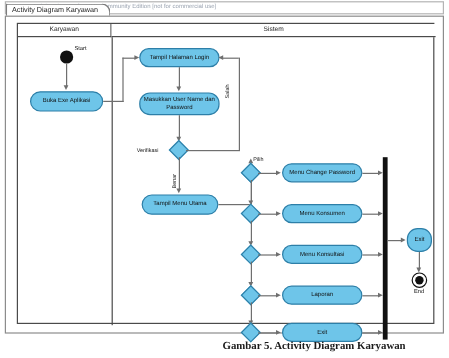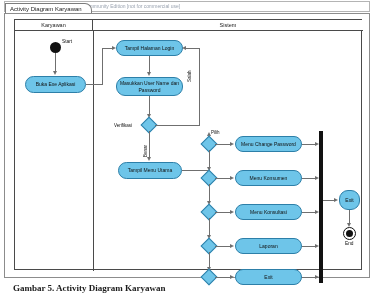--- a/index.html
+++ b/index.html
@@ -193,28 +193,27 @@
     white-space: nowrap;
     line-height: 5px;
   }
 
   
   .caption {
     position: absolute;
     left: 0;
     top: 283px;
     width: 338px;
-    text-align: left;
+    text-align: right;
     font-family: "Liberation Serif", serif;
     font-weight: bold;
     font-size: 9px;
     color: #1b1b1b;
     white-space: nowrap;
     overflow: hidden;
-    margin-left: 13px;
   }
 </style>
 </head>
 <body>
 
 <div id="screen">
 
   <div class="tool-header">
     <div class="watermark">Activity Diagram for UML Community Edition [not for commercial use]</div>
   </div>

